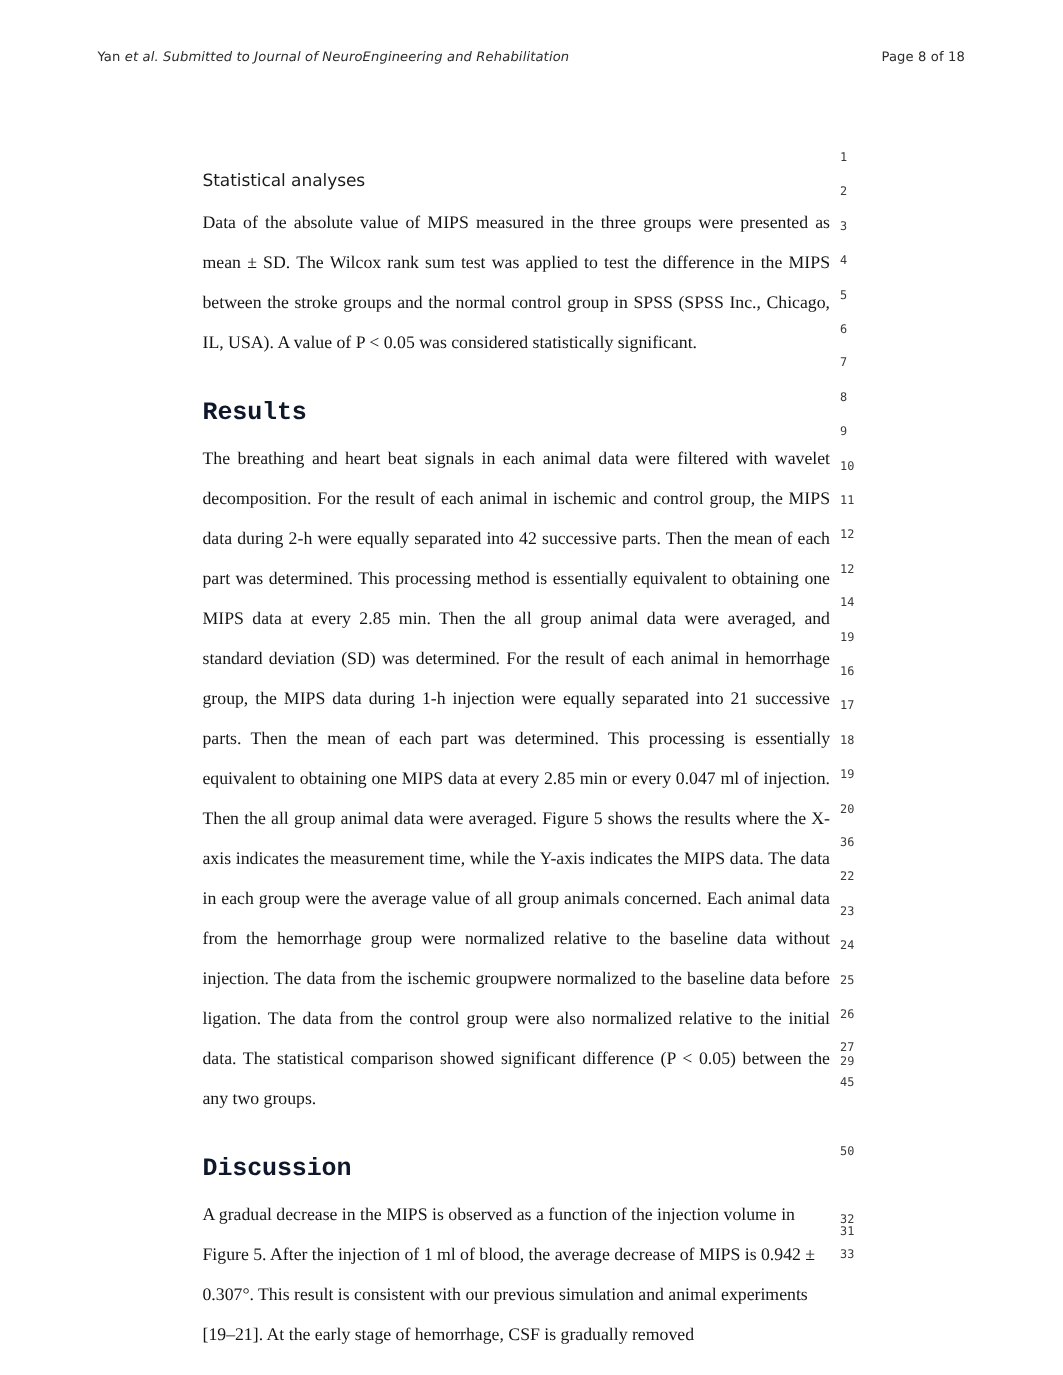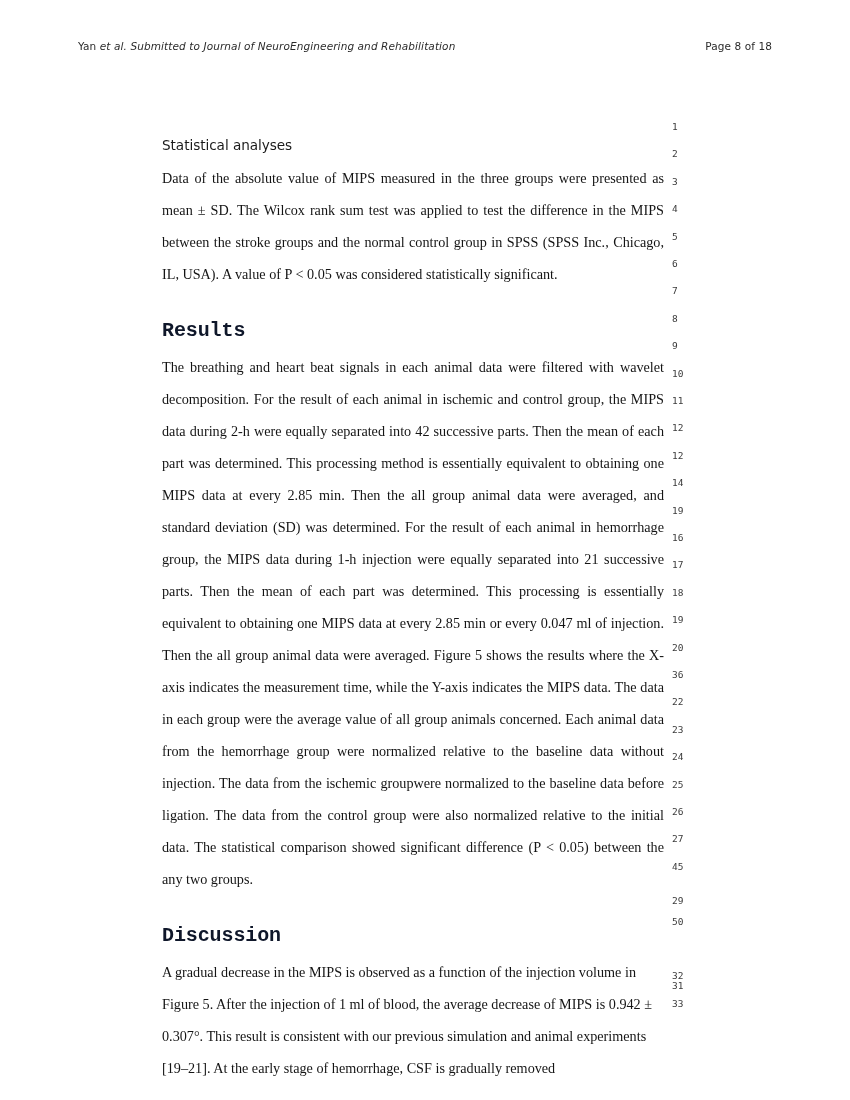--- a/index.html
+++ b/index.html
@@ -159,20 +159,20 @@
       <div class="ln" style="top: 503.2px;">19</div>
       <div class="ln" style="top: 530.6px;">20</div>
       <div class="ln" style="top: 558px;">36</div>
       <div class="ln" style="top: 585.4px;">22</div>
       <div class="ln" style="top: 612.8px;">23</div>
       <div class="ln" style="top: 640.2px;">24</div>
       <div class="ln" style="top: 667.6px;">25</div>
       <div class="ln" style="top: 695px;">26</div>
       <div class="ln" style="top: 722.4px;">27</div>
       <div class="ln" style="top: 749.8px;">45</div>
-      <div class="ln" style="top: 784px;">29</div>
+      <div class="ln" style="top: 733px;">29</div>
       <div class="ln" style="top: 804.6px;">50</div>
       <div class="ln" style="top: 869px;">31</div>
       <div class="ln" style="top: 859.4px;">32</div>
       <div class="ln" style="top: 886.8px;">33</div>
     </div>
 
 </div>
 
 </body></html>

